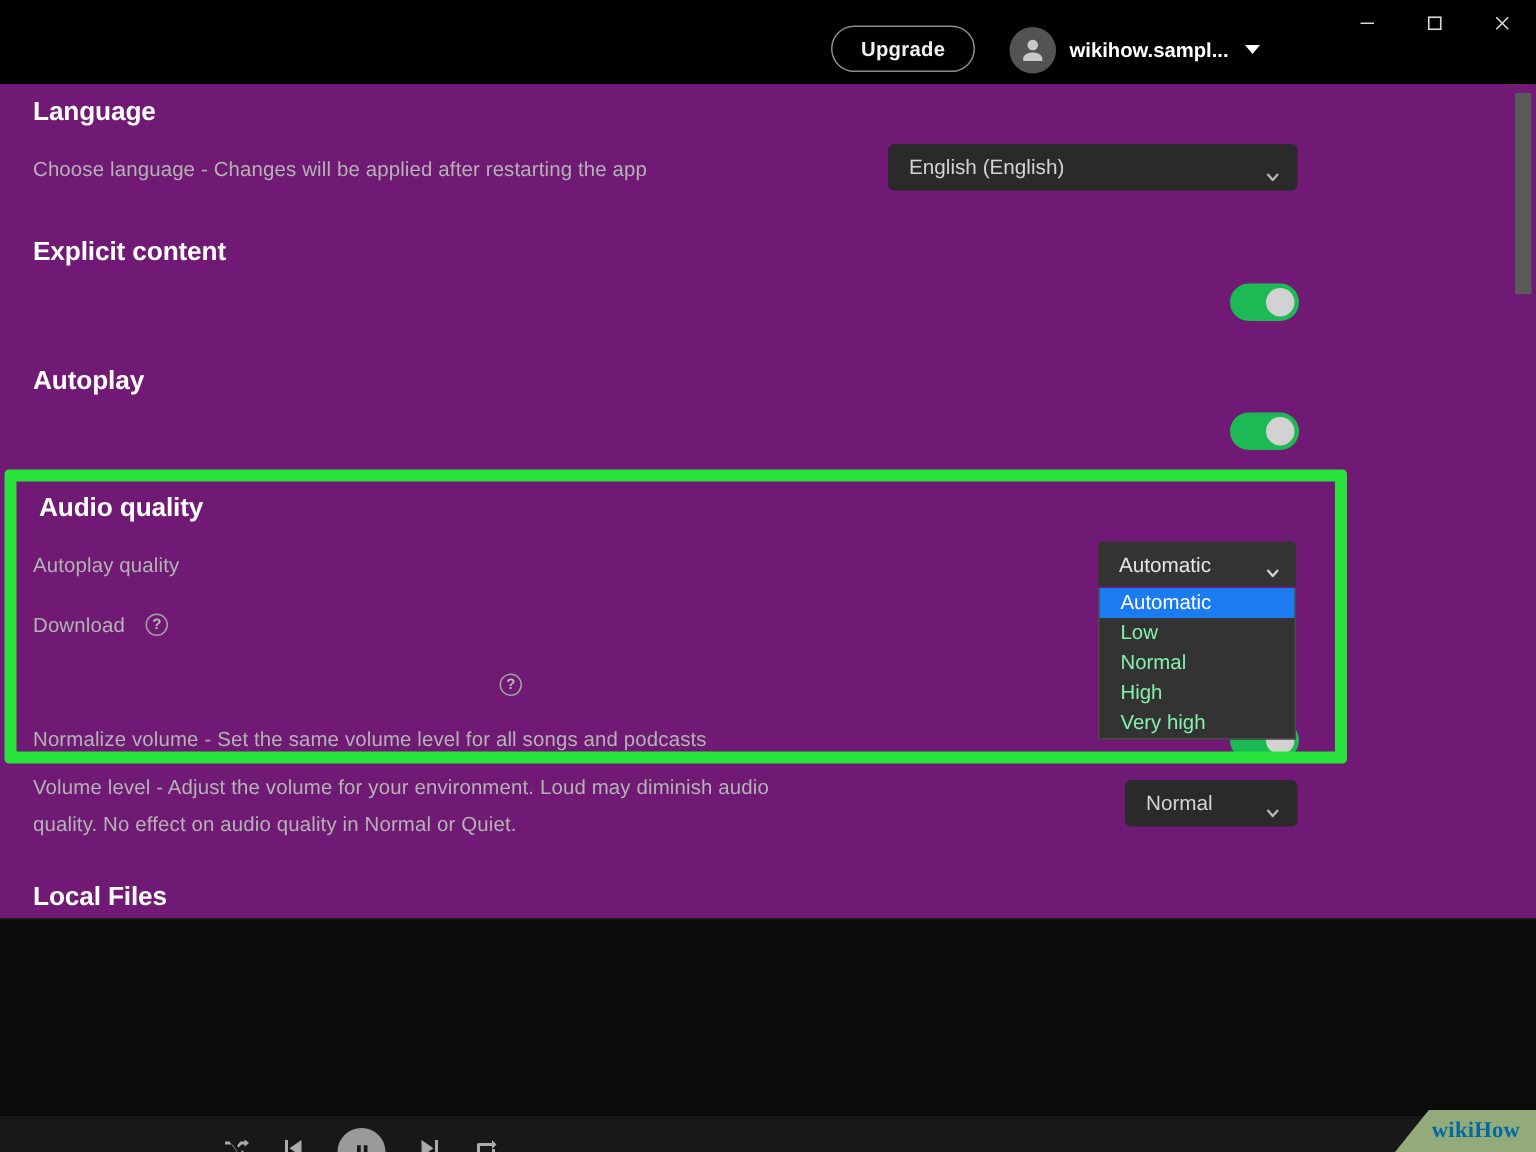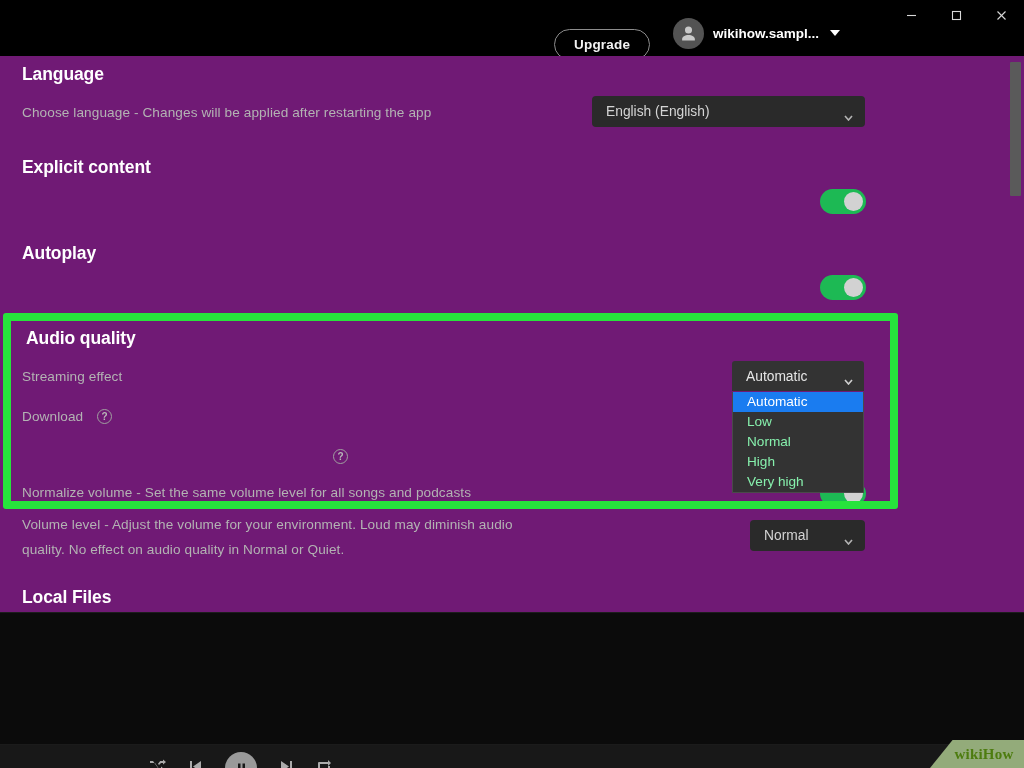--- a/index.html
+++ b/index.html
@@ -26,21 +26,20 @@
     position: absolute; left: 554px; top: 17px;
     height: 31px; padding: 0 19px;
     border: 1px solid #8d8d8d;
     border-radius: 18px;
     background: transparent;
     color: #f2f2f2;
     font-size: 13.5px; font-weight: bold;
     letter-spacing: .2px;
     display: flex; align-items: center; justify-content: center;
     cursor: pointer;
-    margin-top: 12px;
   }
   .account {
     position: absolute; left: 673px; top: 17px;
     height: 32px;
     display: flex; align-items: center; gap: 9px;
     cursor: pointer;
   }
   .avatar {
     width: 31px; height: 31px; border-radius: 50%;
     background: #535353;
@@ -236,21 +235,21 @@
     position: absolute; inset: 0;
     background: #93ab7a;
     clip-path: polygon(24% 0, 100% 0, 100% 100%, 0 100%);
   }
   .wh-text {
     position: absolute; inset: 0;
     display: flex; align-items: center; justify-content: center;
     padding-left: 14px;
     font-family: "Liberation Serif", serif;
     font-weight: bold; font-size: 15px;
-    color: #4d7c0f;
+    color: #0369a1;
     letter-spacing: .2px;
   }
 </style>
 </head>
 <body>
 
 <div class="app">
 
   <div class="titlebar">
     <div class="upgrade-btn">Upgrade</div>
@@ -304,21 +303,21 @@
         <span class="knob"></span>
       </div>
 
       <div class="sec-title" style="left:22px; top:187px;">Autoplay</div>
       <div class="toggle" style="left:820px; top:219px;">
         <span class="knob"></span>
       </div>
 
       <div class="sec-title" style="left:26px; top:272px;">Audio quality</div>
 
-      <div class="row-label" style="left:22px; top:313px;">Streaming effect</div>
+      <div class="row-label" style="left:22px; top:313px;">Autoplay quality</div>
 
       <div class="row-label" style="left:22px; top:353px;">Download</div>
       <div class="help" style="left:97px; top:353px;">?</div>
 
       <div class="help" style="left:333px; top:393px;">?</div>
 
       <div class="row-label" style="left:22px; top:429px;">Normalize volume - Set the same volume level for all songs and podcasts</div>
       <div class="toggle" style="left:820px; top:425px;">
         <span class="knob"></span>
       </div>

